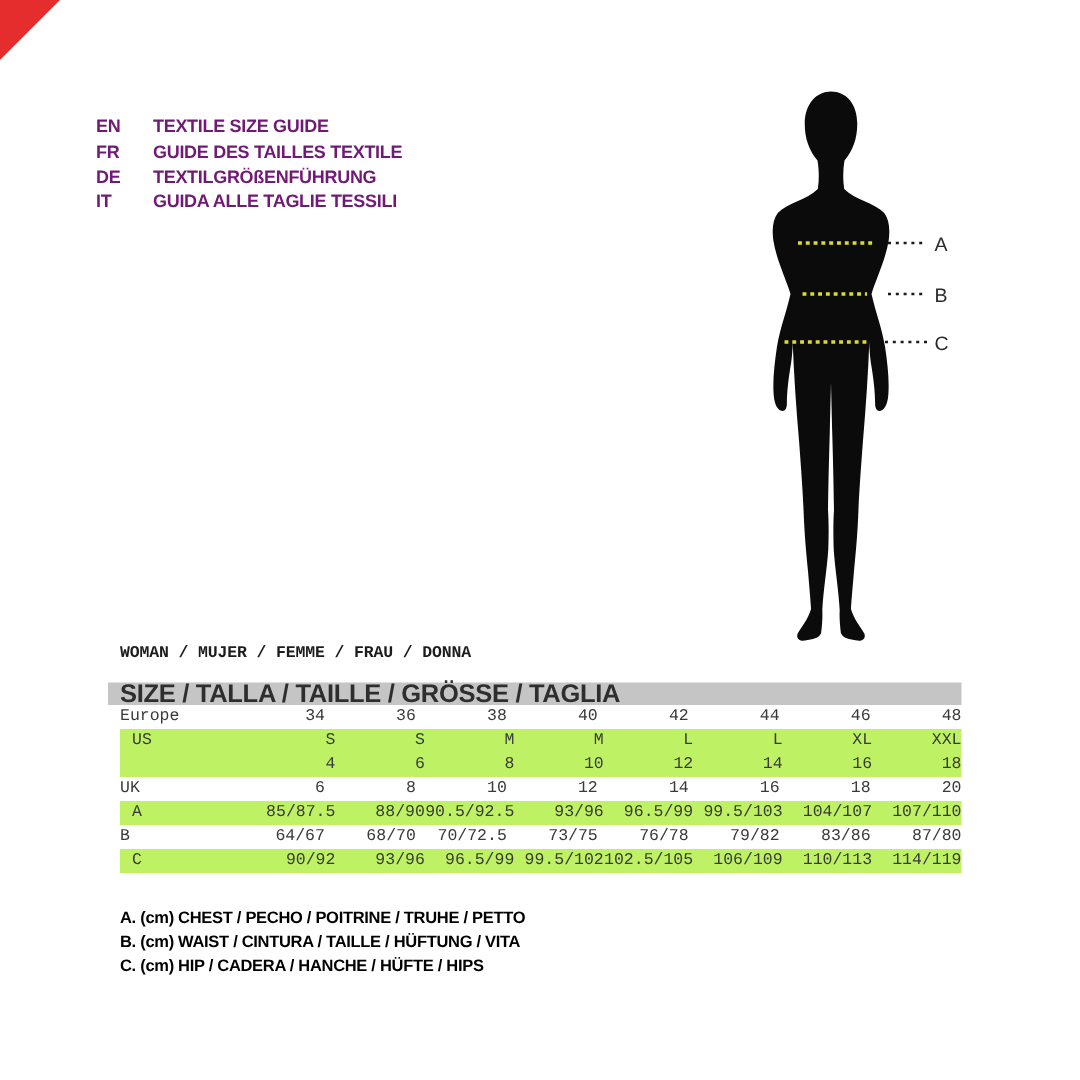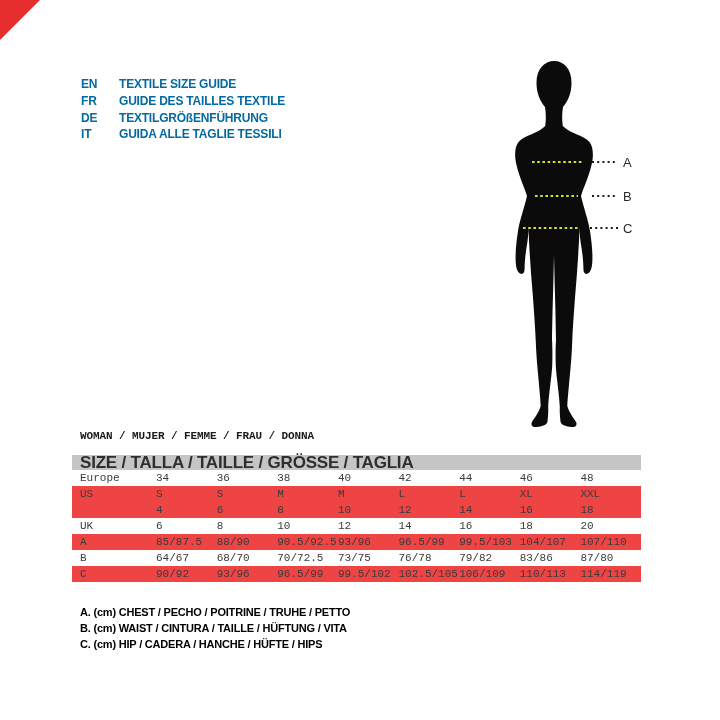--- a/index.html
+++ b/index.html
@@ -5,40 +5,40 @@
   * { margin:0; padding:0; box-sizing:border-box; }
   html,body { background:#fff; }
   body { font-family:"Liberation Sans", sans-serif; }
   .page { position:relative; width:720px; height:720px; background:#ffffff; overflow:hidden; }
 
   
   .ribbon { position:absolute; left:0; top:0; width:0; height:0;
             border-top:40px solid #e62d2d; border-right:40px solid transparent; }
 
   
-  .langs { position:absolute; left:81px; top:76px; color:#0369a1; }
+  .langs { position:absolute; left:64px; top:76px; color:#701a75; }
   .lang-row { display:flex; height:16.8px; line-height:16.8px;
               font-size:12px; font-weight:bold; letter-spacing:-0.2px; }
   .lang-code { width:38px; }
 
   
   .figure { position:absolute; left:484px; top:56px; width:160px; height:380px; }
 
   
   .section-title { position:absolute; left:80px; top:430px; font-size:11px;
                    font-weight:bold; color:#1c1c1c; letter-spacing:-0.1px;font-family:Liberation Mono, monospace; }
 
   
   .size-table { position:absolute; left:72px; top:455px; width:569px; color:#3a3a3a; }
   .t-header { height:15px; line-height:15px; background:#c5c5c5; color:#2e2e2e;
               font-size:17px; font-weight:bold; letter-spacing:-0.2px; padding-left:8px; }
   .t-row { display:flex; height:16px; line-height:16px; font-size:11px;font-family:Liberation Mono, monospace; }
-  .t-row.shaded { background:#ef4444; }
+  .t-row.shaded { background:#bef264;margin-left:8px; }
   .t-label { width:84px; padding-left:8px; text-align:left; }
-  .t-cell { flex:1; text-align:left; }
+  .t-cell { flex:1; text-align:right; }
 
   
   .notes { position:absolute; left:80px; top:605px; color:#000000; }
   .note-line { height:15.8px; line-height:15.8px; font-size:11px;
                font-weight:bold; letter-spacing:-0.2px; }
 </style>
 </head>
 <body>
 
 <div class="page">

